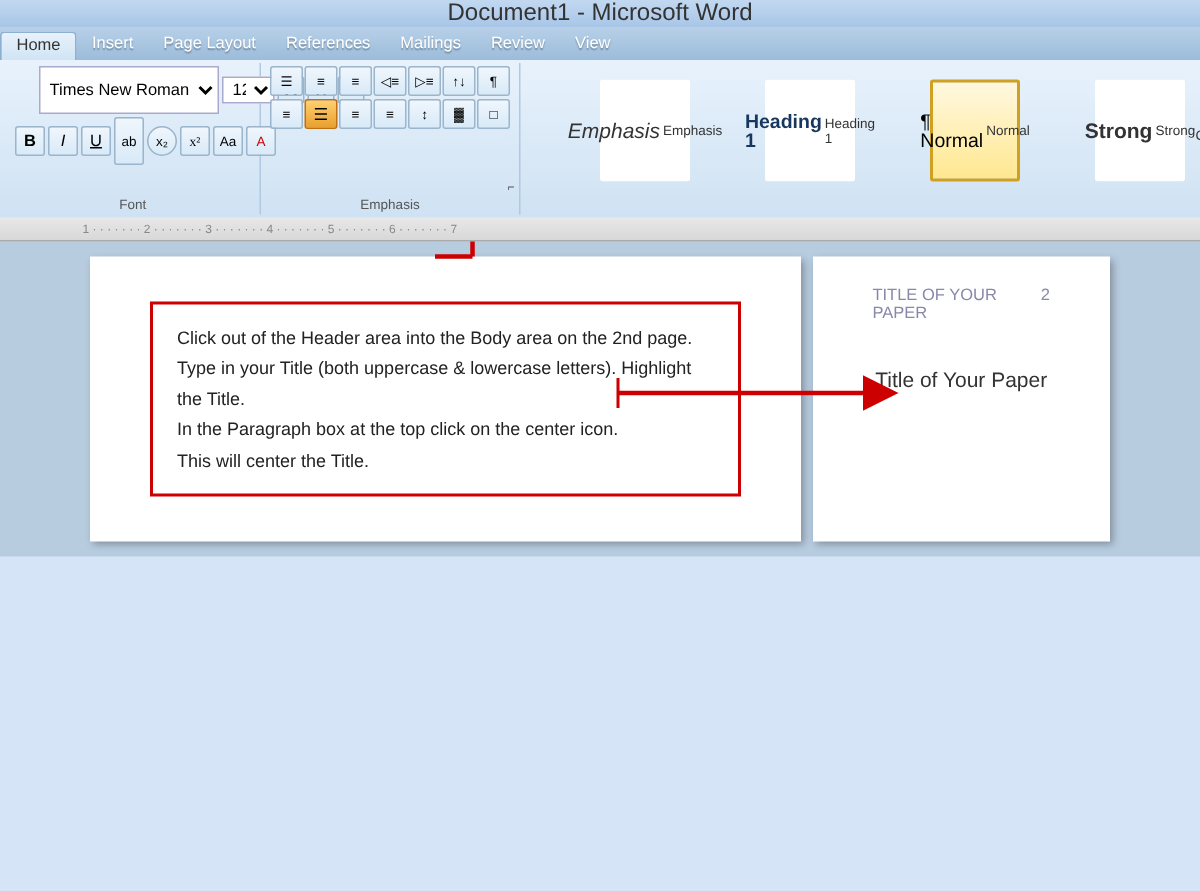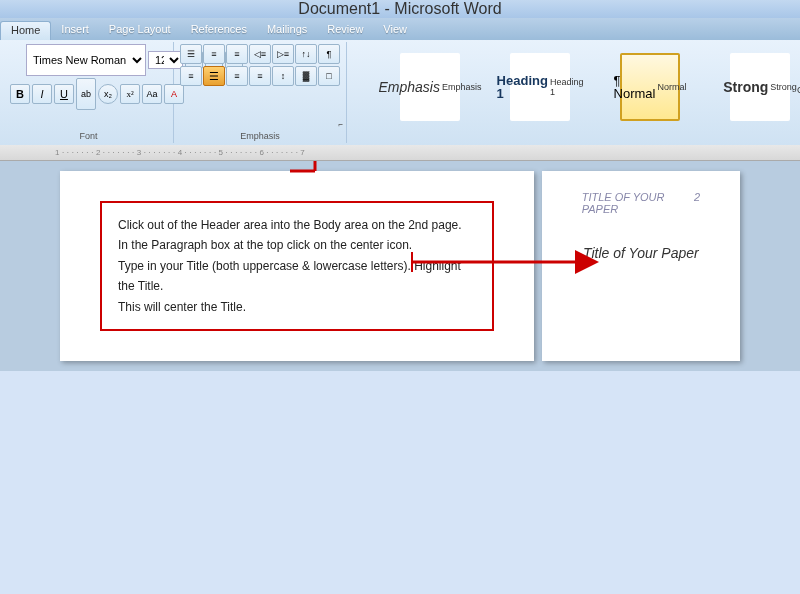--- a/index.html
+++ b/index.html
@@ -246,21 +246,20 @@
       box-shadow: 2px 2px 5px rgba(0,0,0,0.3);
       position: relative;
     }
 
     .page-1 {
       min-height: 130px;
     }
 
     .page-2 {
       min-height: 160px;
-      font-style: italic;
     }
 
     
     .instruction-box {
       border: 2px solid #cc0000;
       padding: 12px 16px;
       margin: 10px 0;
       font-size: 12px;
       line-height: 1.7;
       color: #222;
@@ -406,22 +405,22 @@
         <marker id="arrowhead" markerWidth="8" markerHeight="8" refX="4" refY="4" orient="auto">
           <polygon points="0 0, 8 4, 0 8" fill="#cc0000"></polygon>
         </marker>
       </defs>
       <line x1="60" y1="108" x2="60" y2="15" stroke="#cc0000" stroke-width="3" marker-end="url(#arrowhead)"></line>
       <line x1="35" y1="108" x2="60" y2="108" stroke="#cc0000" stroke-width="3"></line>
     </svg>
 
     <div class="instruction-box">
       <div>Click out of the Header area into the Body area on the 2nd page.</div>
+      <div>Type in your Title (both uppercase &amp; lowercase letters). Highlight the Title.</div>
       <div>In the Paragraph box at the top click on the center icon.</div>
-      <div>Type in your Title (both uppercase &amp; lowercase letters). Highlight the Title.</div>
       <div>This will center the Title.</div>
     </div>
   </div>
 
   <div class="page page-2" style="position:relative;">
     <div class="page-header-text">
       <span>TITLE OF YOUR PAPER</span>
       <span>2</span>
     </div>
 

